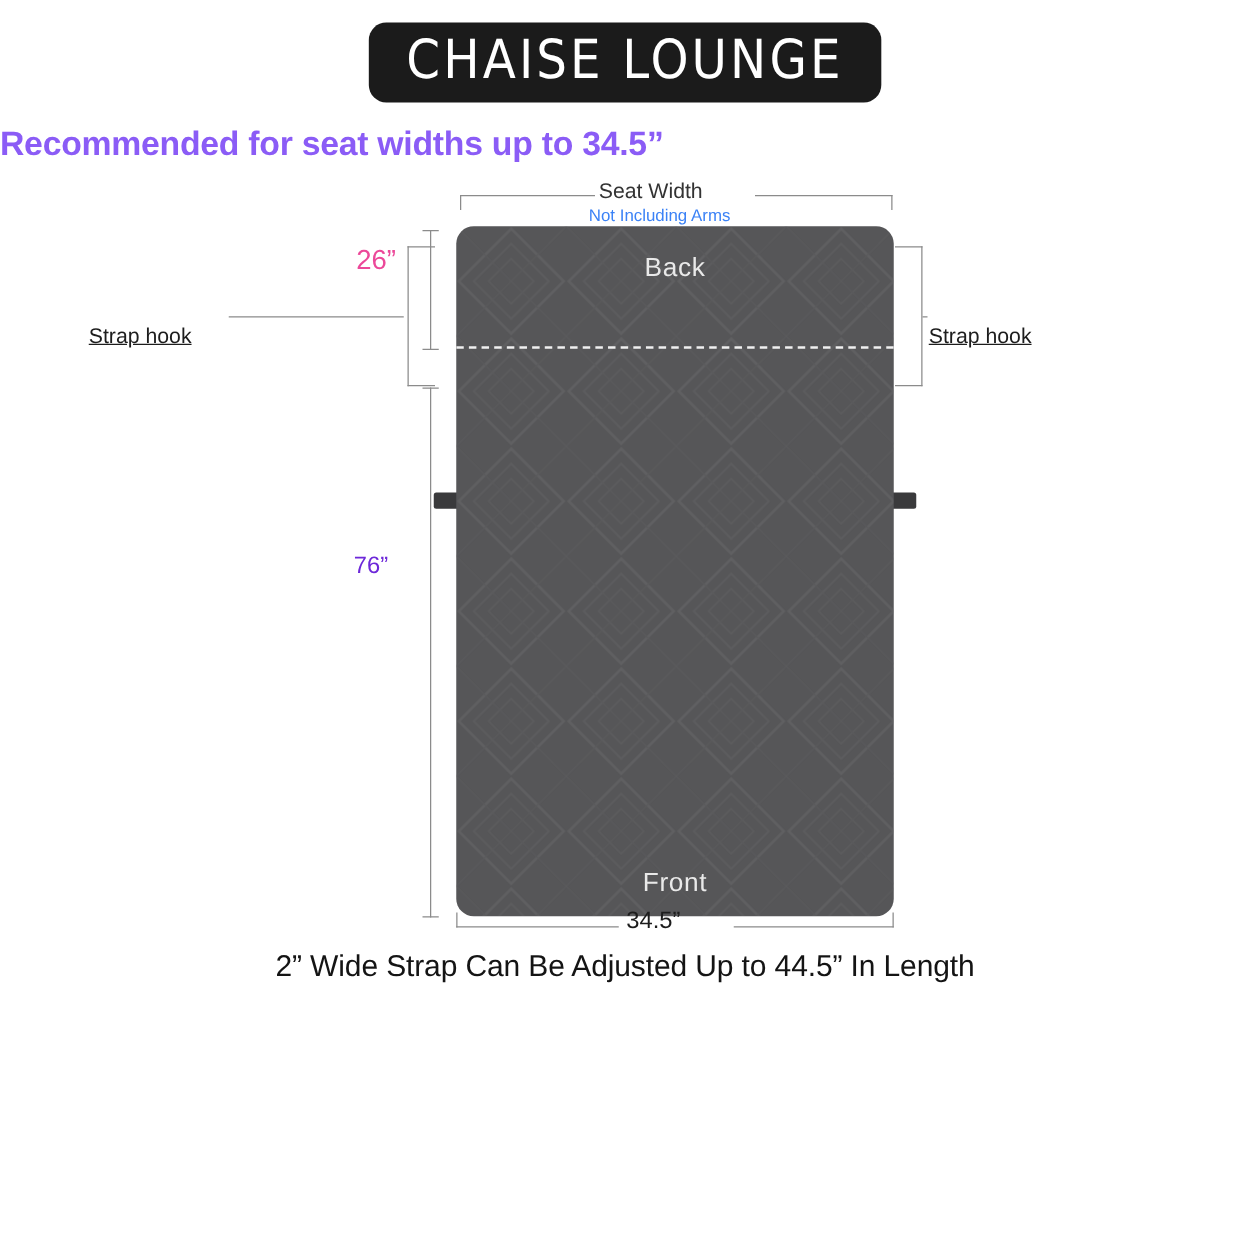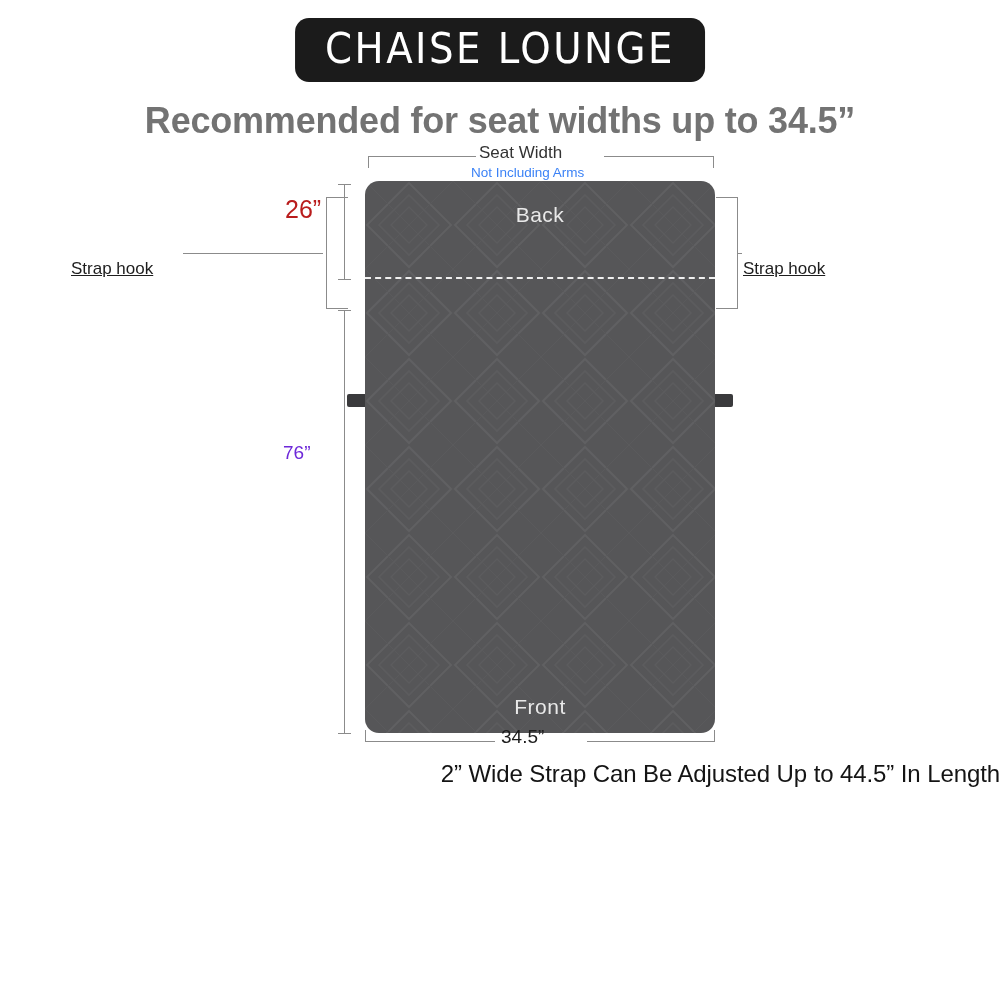--- a/index.html
+++ b/index.html
@@ -42,25 +42,24 @@
     white-space: nowrap;
     font-family: "DejaVu Sans", sans-serif;
     font-stretch: condensed;
   }
 
   
   .subtitle {
     position: absolute;
     top: 100px;
     width: 100%;
-    text-align: center;
-    font-size: 36px;
+    font-size: 27px;
     font-weight: bold;
     letter-spacing: -0.2px;
-    color: #737373;
+    color: #8b5cf6;
   }
 
   
   .diagram {
     position: absolute;
     top: 140px;
     left: 16px;
     width: 1000px;
     height: 620px;
     margin-left: 15px;
@@ -224,22 +223,22 @@
     width: 4px;
     height: 1px;
     background: #8b8b8b;
   }
 
   
   .dim-26 {
     position: absolute;
     left: 254px;
     top: 55px;
-    font-size: 25px;
-    color: #b91c1c;
+    font-size: 22px;
+    color: #ec4899;
   }
   .dim-26-line {
     position: absolute;
     left: 313px;
     top: 44px;
     width: 1px;
     height: 96px;
     background: #8b8b8b;
   }
   .dim-26-line .cap-t,
@@ -319,21 +318,21 @@
     width: 1px;
     height: 12px;
     background: #8b8b8b;
   }
 
   
   .footnote {
     position: absolute;
     top: 760px;
     width: 100%;
-    text-align: right;
+    text-align: center;
     font-size: 24px;
     color: #141414;
     letter-spacing: -0.1px;
   }
 
   
   .banner {
     position: absolute;
     left: 0;
     top: 822px;

